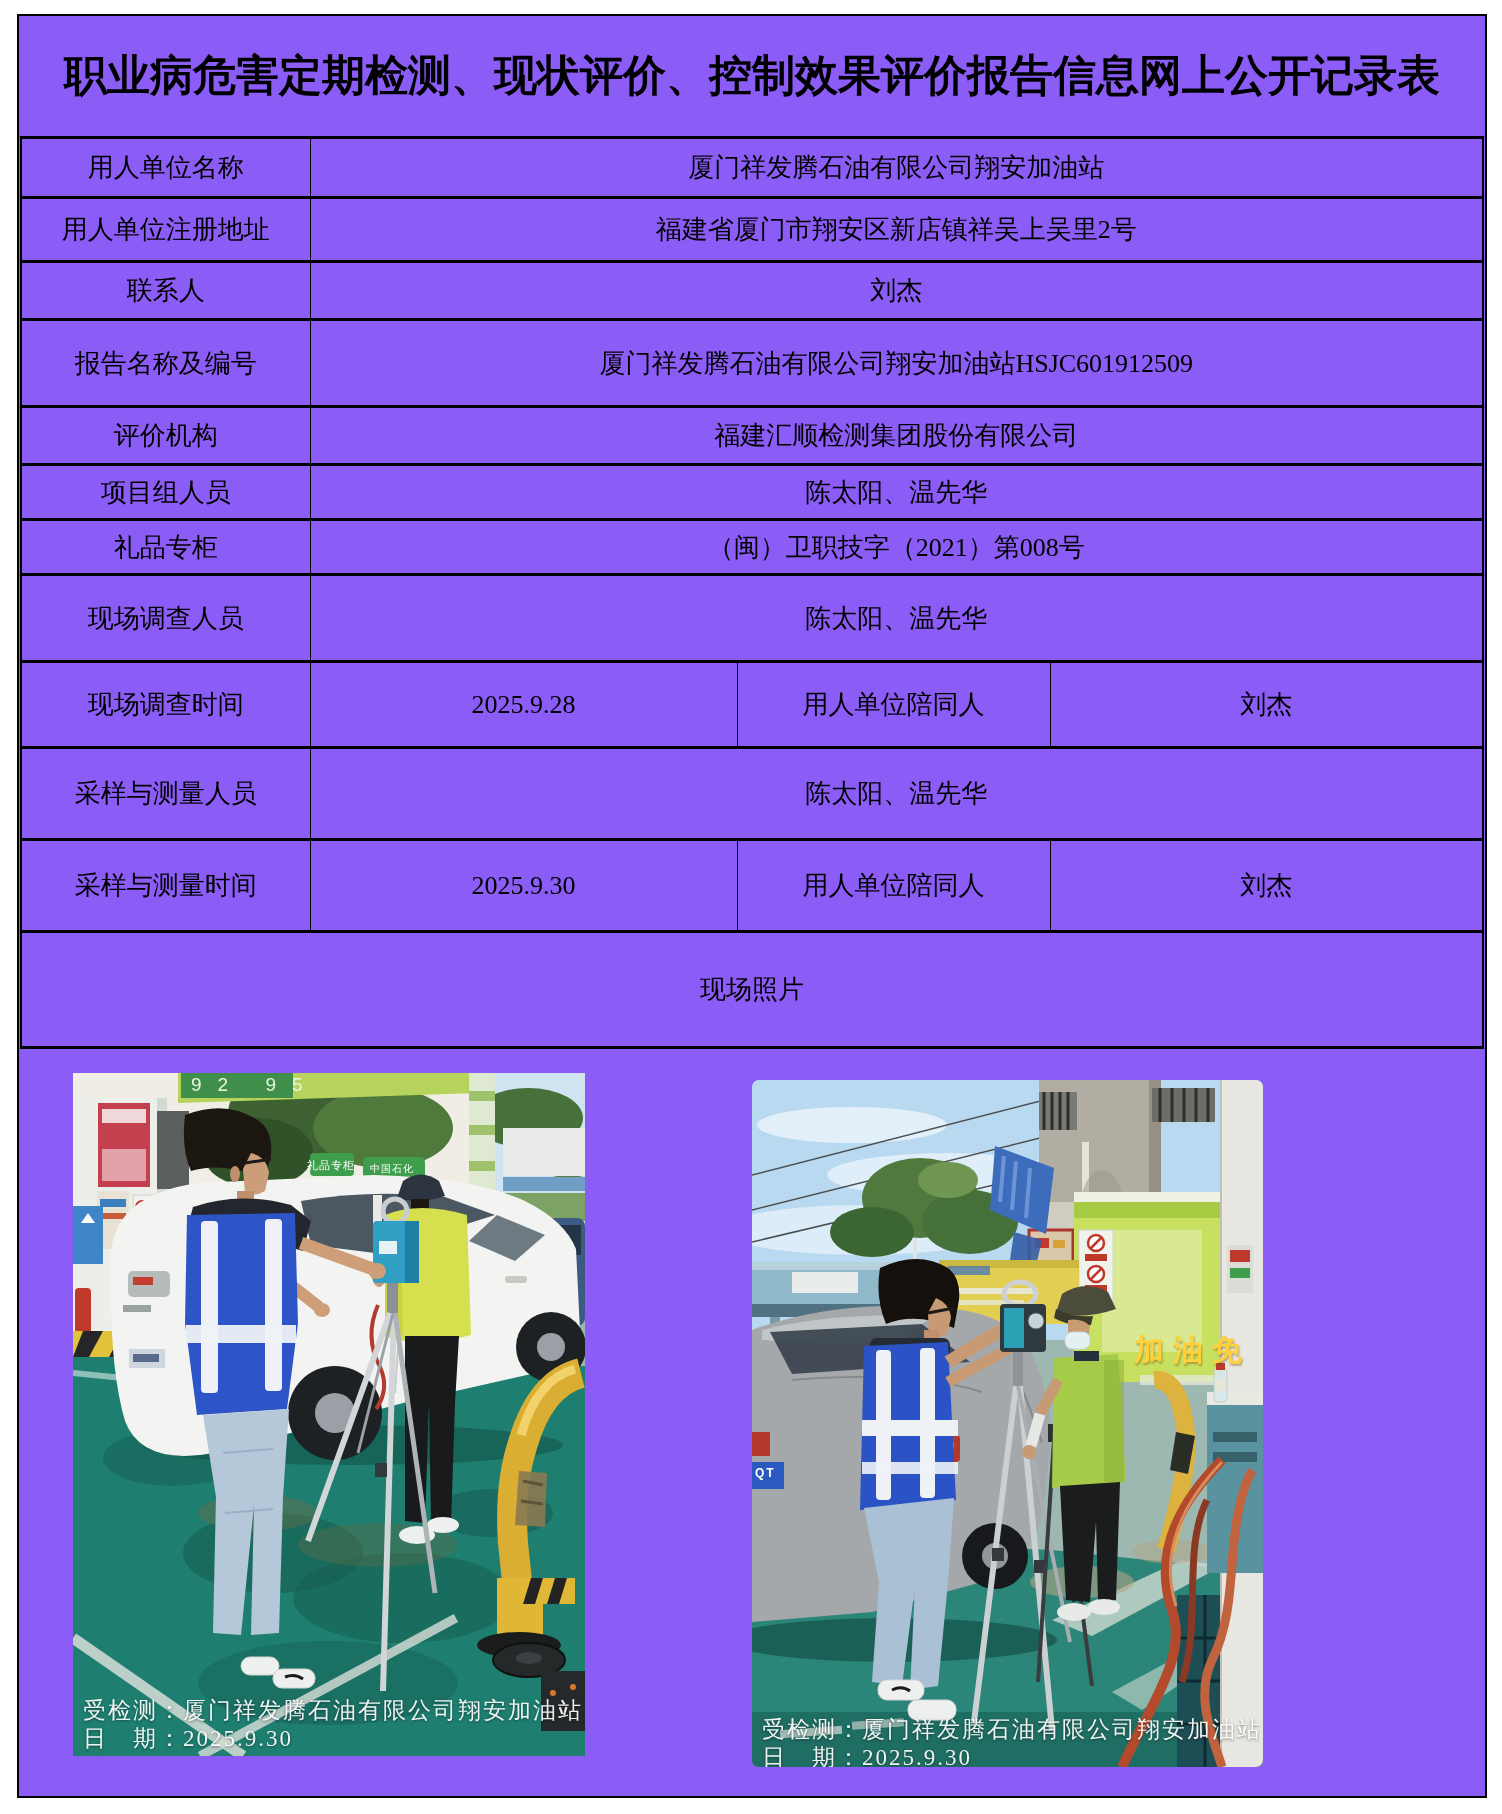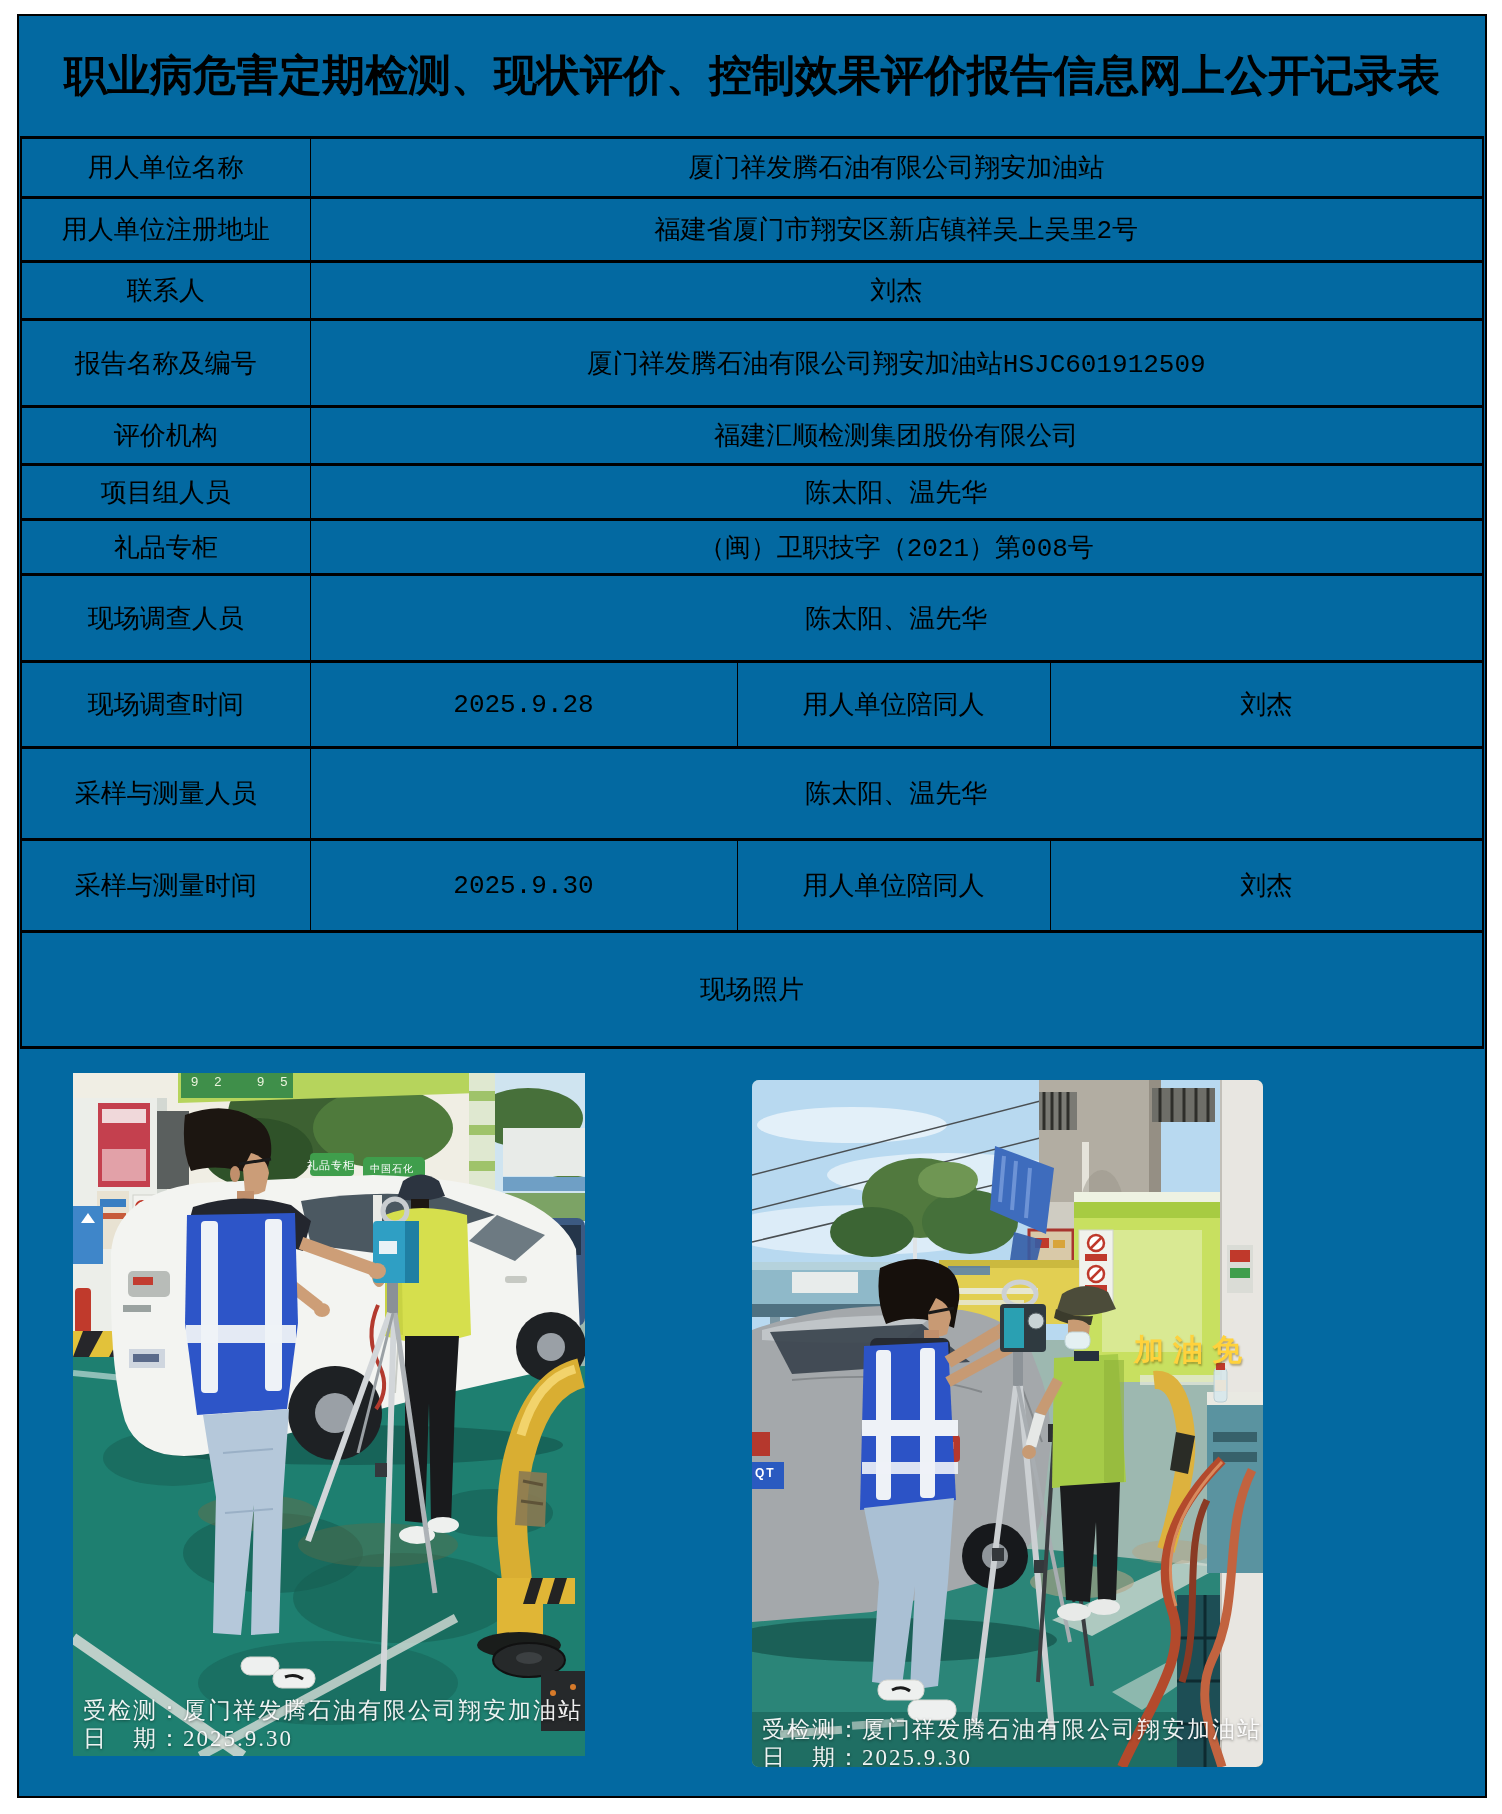--- a/index.html
+++ b/index.html
@@ -1,31 +1,31 @@
 <!DOCTYPE html>
 <html><head>
 <meta charset="utf-8">
 <style>
   html,body{margin:0;padding:0;background:#ffffff;}
   body{width:1502px;height:1814px;position:relative;font-family:"Liberation Serif","DejaVu Serif",serif;color:#000;}
-  .page{position:absolute;left:17px;top:14px;width:1470px;height:1784px;border:2px solid #000;box-sizing:border-box;background:#0369a1;}
+  .page{position:absolute;left:17px;top:14px;width:1470px;height:1784px;border:2px solid #000;box-sizing:border-box;background:#8b5cf6;}
   .title{height:120px;display:flex;align-items:center;justify-content:center;font-size:43px;font-weight:bold;letter-spacing:0px;margin:0;white-space:nowrap;}
   table.record{border-collapse:collapse;table-layout:fixed;width:1462px;margin-left:1px;border:2px solid #000;}
   table.record td{border-left:1px solid #000;border-right:1px solid #000;border-top:3px solid #000;border-bottom:3px solid #000;
-    text-align:center;vertical-align:middle;font-size:26px;padding:0 13px;overflow:hidden;white-space:nowrap;font-family:Liberation Mono, monospace;}
+    text-align:center;vertical-align:middle;font-size:26px;padding:0 13px;overflow:hidden;white-space:nowrap;}
   .photo{position:absolute;overflow:hidden;background:#9db8b0;}
   .photo1{left:54px;top:1057px;width:512px;height:683px;}
   .photo2{left:733px;top:1064px;width:511px;height:687px;border-radius:7px;}
   .photo svg{display:block;width:100%;height:100%;}
   .wm{position:absolute;left:10px;color:rgba(255,255,255,0.93);font-size:23px;line-height:1.25;letter-spacing:2px;
       text-shadow:0 1px 3px rgba(0,0,0,0.45);white-space:nowrap;}
   .photo1 .wm{bottom:2px;}
   .photo2 .wm{bottom:-6px;}
   .ovl{position:absolute;white-space:nowrap;}
-  .price-text{left:118px;top:1px;font-size:13px;color:#ecf4de;letter-spacing:16px;font-family:"Liberation Sans",sans-serif;}
+  .price-text{left:118px;top:1px;font-size:19px;color:#ecf4de;letter-spacing:16px;font-family:"Liberation Sans",sans-serif;}
   .sign1-text{left:234px;top:85px;font-size:11px;color:#fff;letter-spacing:1px;}
   .sign2-text{left:297px;top:89px;font-size:10px;color:#fff;letter-spacing:1px;}
   .fuel-sign{left:382px;top:250px;font-size:30px;font-weight:bold;color:#ffd23c;letter-spacing:9px;
       font-family:"Liberation Sans",sans-serif;text-shadow:1px 2px 2px rgba(110,85,0,0.45);}
   .plate-text{left:3px;top:386px;font-size:12px;font-weight:bold;color:#fff;letter-spacing:2px;font-family:"Liberation Sans",sans-serif;}
 </style>
 </head>
 <body>
 
 <div class="page">

